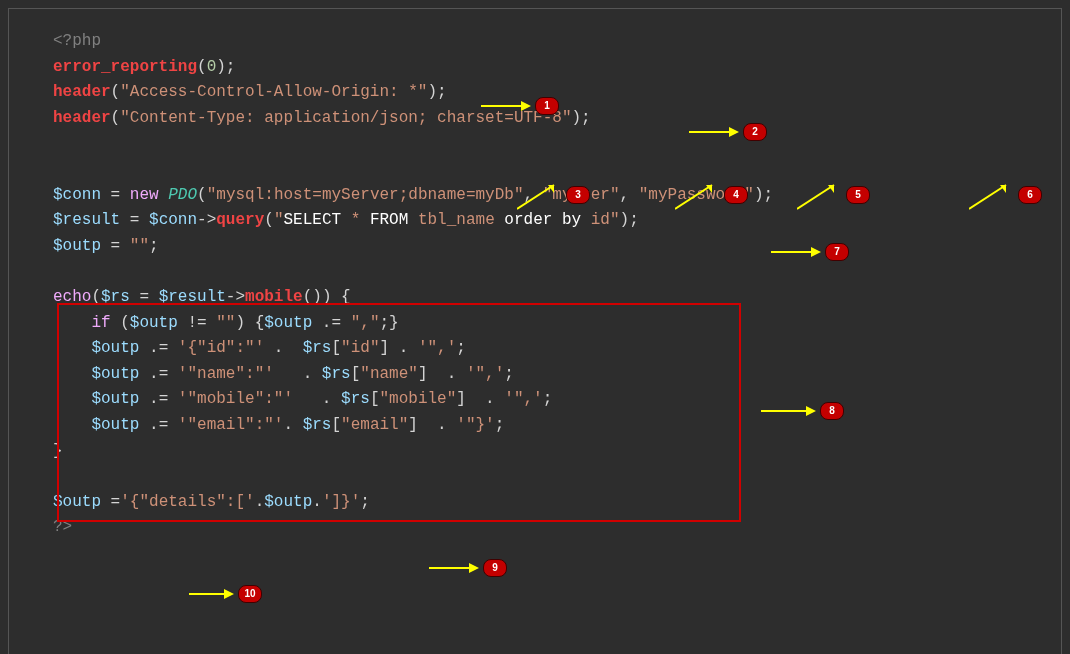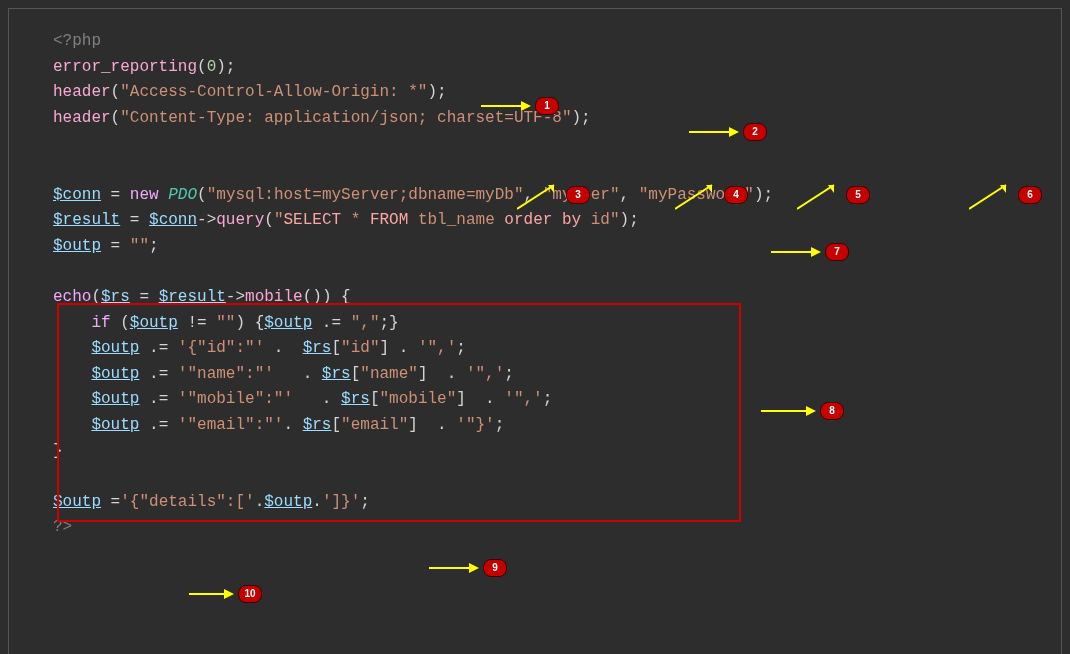--- a/index.html
+++ b/index.html
@@ -20,25 +20,25 @@
     margin: 8px;
     padding: 20px 0 20px 44px;
     height: 608px;
     position: relative;
     background: #2d2d2d;
   }
   .t-gray { color: #808080; }
   .t-str { color: #ce9178; }
   .t-num { color: #b5cea8; }
   .t-white { color: #d4d4d4; }
-  .t-var { color: #9cdcfe; text-decoration: underline; }
+  .t-var { color: #9cdcfe; }
   .t-kw { color: #f0abfc; }
   .t-type { font-style: italic; color: #4ec9b0; }
-  .t-fn { color: #f9a8d4; }
-  .t-sql { color: #fca5a5; }
+  .t-fn { color: #ef4444; font-weight: bold; }
+  .t-sql { color: #ffffff; }
   .red-box {
     border: 2px solid #d10000;
     position: absolute;
     left: 48px;
     top: 294px;
     width: 680px;
     height: 215px;
     pointer-events: none;
   }
   .arrow {

